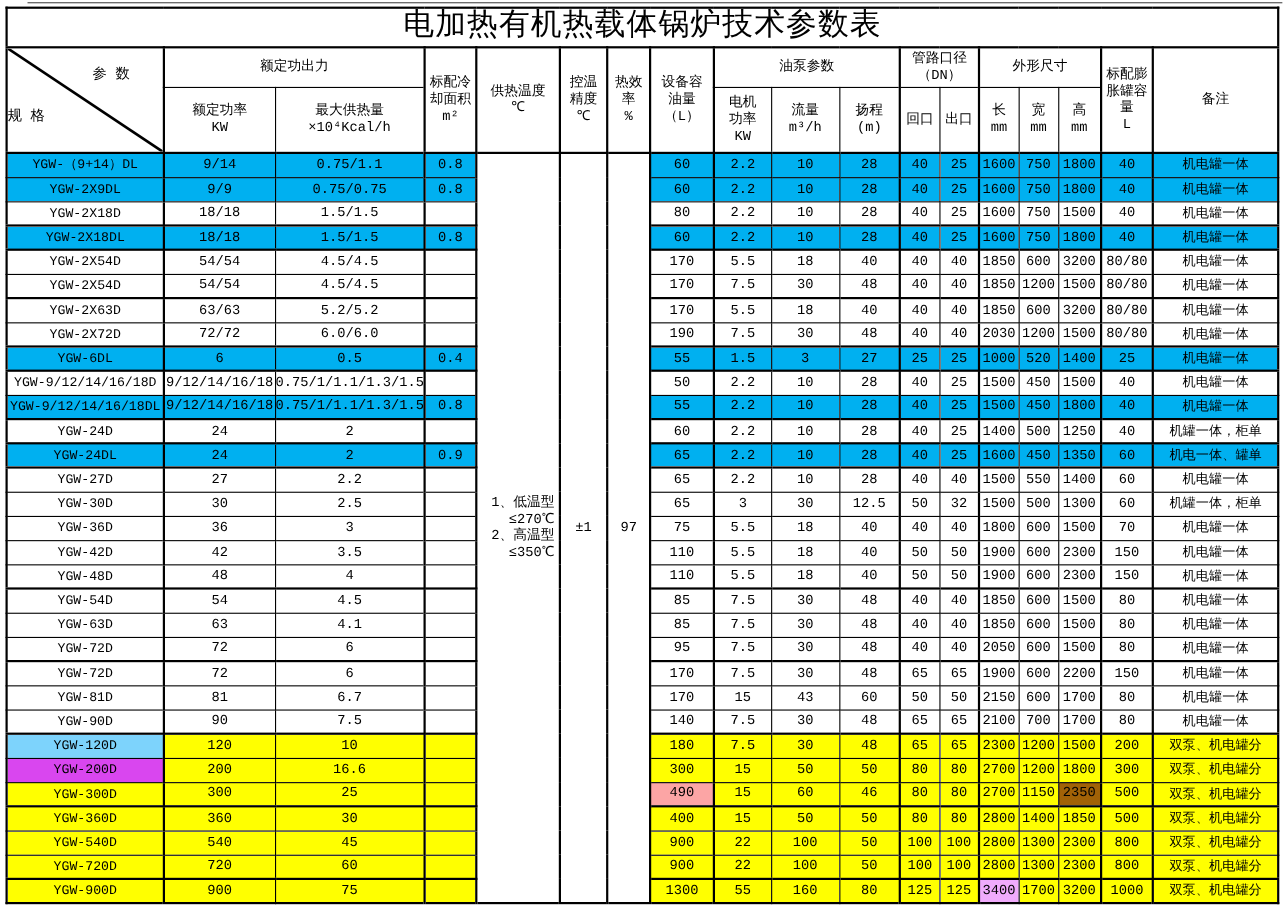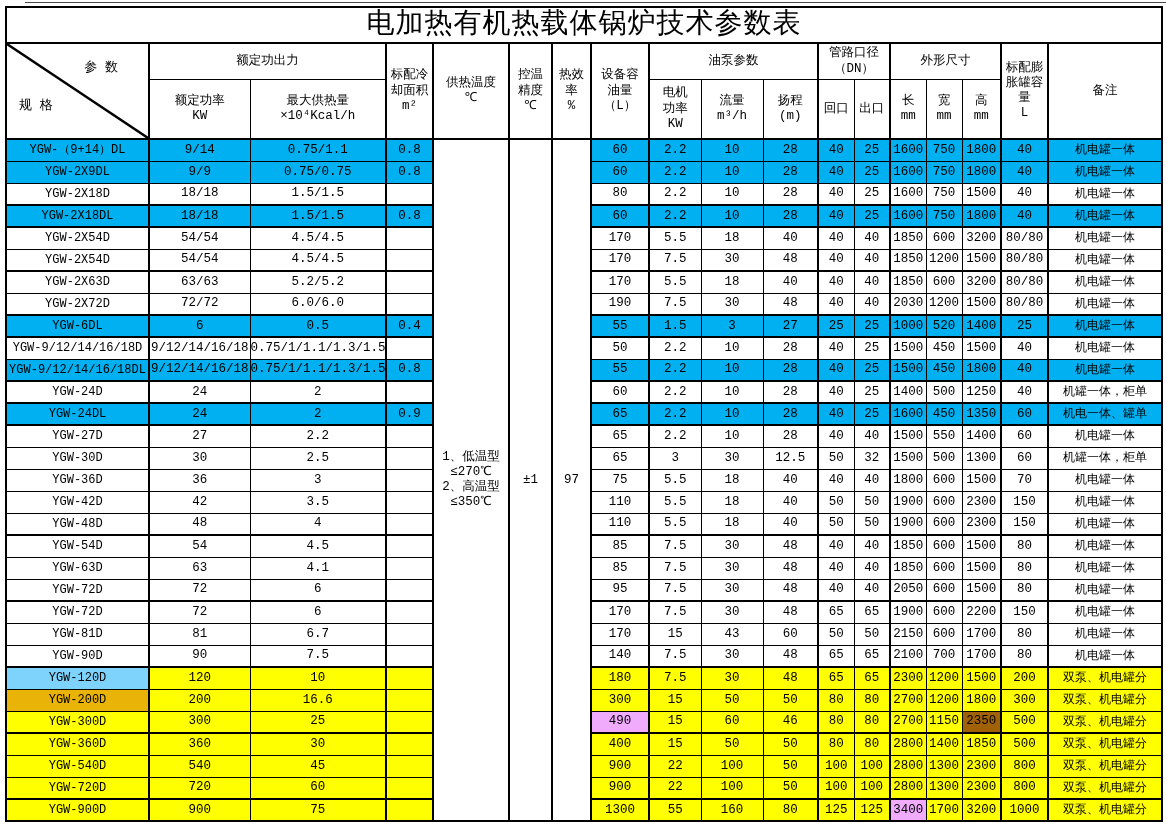--- a/index.html
+++ b/index.html
@@ -21,22 +21,22 @@
   thead tr.h2 th{height:58px;}
   thead th{border-bottom-width:1px;}
   thead tr.h2 th, thead th[rowspan]{border-bottom-width:2px;}
   tbody tr{height:22px;}
   td.model{font-size:12px;}
   td.remark{font-size:12px;}
   
   th.corner{position:relative;padding:0;}
   th.corner svg{position:absolute;left:0;top:0;width:100%;height:100%;}
   th.corner .lbl-top{position:absolute;right:30px;top:16px;font-size:13px;}
-  th.corner .lbl-bottom{position:absolute;left:12px;bottom:24px;font-size:13px;}
-  td.merged-temp div{width:66px;margin:0 auto;text-align:center;}
+  th.corner .lbl-bottom{position:absolute;left:0;bottom:24px;font-size:13px;}
+  td.merged-temp div{width:66px;margin:0 auto;text-align:right;}
 </style>
 </head>
 <body>
 
 <div class="top-rule"></div>
 
 <div class="sheet">
 <table>
   <colgroup>
     <col style="width:143px">
@@ -541,42 +541,42 @@
           <td class="gb" style="background: rgb(255, 255, 0);">48</td>
           <td style="background: rgb(255, 255, 0);">65</td>
           <td class="gb" style="background: rgb(255, 255, 0);">65</td>
           <td style="background: rgb(255, 255, 0);">2300</td>
           <td style="background: rgb(255, 255, 0);">1200</td>
           <td class="gb" style="background: rgb(255, 255, 0);">1500</td>
           <td class="gb" style="background: rgb(255, 255, 0);">200</td>
           <td class="remark" style="background: rgb(255, 255, 0);">双泵、机电罐分</td>
         </tr>
         <tr>
-          <td class="gb model" style="background: #eab308;">YGW-200D</td>
+          <td class="gb model" style="background: #d946ef;">YGW-200D</td>
           <td style="background: rgb(255, 255, 0);">200</td>
           <td class="gb" style="background: rgb(255, 255, 0);">16.6</td>
           <td class="gb" style="background: rgb(255, 255, 0);"></td>
           <td class="gb" style="background: rgb(255, 255, 0);">300</td>
           <td style="background: rgb(255, 255, 0);">15</td>
           <td style="background: rgb(255, 255, 0);">50</td>
           <td class="gb" style="background: rgb(255, 255, 0);">50</td>
           <td style="background: rgb(255, 255, 0);">80</td>
           <td class="gb" style="background: rgb(255, 255, 0);">80</td>
           <td style="background: rgb(255, 255, 0);">2700</td>
           <td style="background: rgb(255, 255, 0);">1200</td>
           <td class="gb" style="background: rgb(255, 255, 0);">1800</td>
           <td class="gb" style="background: rgb(255, 255, 0);">300</td>
           <td class="remark" style="background: rgb(255, 255, 0);">双泵、机电罐分</td>
         </tr>
         <tr class="thick-b">
           <td class="gb model" style="background: rgb(255, 255, 0);">YGW-300D</td>
           <td style="background: rgb(255, 255, 0);">300</td>
           <td class="gb" style="background: rgb(255, 255, 0);">25</td>
           <td class="gb" style="background: rgb(255, 255, 0);"></td>
-          <td class="gb" style="background: #f0abfc;">490</td>
+          <td class="gb" style="background: #fca5a5;">490</td>
           <td style="background: rgb(255, 255, 0);">15</td>
           <td style="background: rgb(255, 255, 0);">60</td>
           <td class="gb" style="background: rgb(255, 255, 0);">46</td>
           <td style="background: rgb(255, 255, 0);">80</td>
           <td class="gb" style="background: rgb(255, 255, 0);">80</td>
           <td style="background: rgb(255, 255, 0);">2700</td>
           <td style="background: rgb(255, 255, 0);">1150</td>
           <td class="gb" style="background: #a16207; margin-left: 16px;">2350</td>
           <td class="gb" style="background: rgb(255, 255, 0);">500</td>
           <td class="remark" style="background: rgb(255, 255, 0);">双泵、机电罐分</td>

